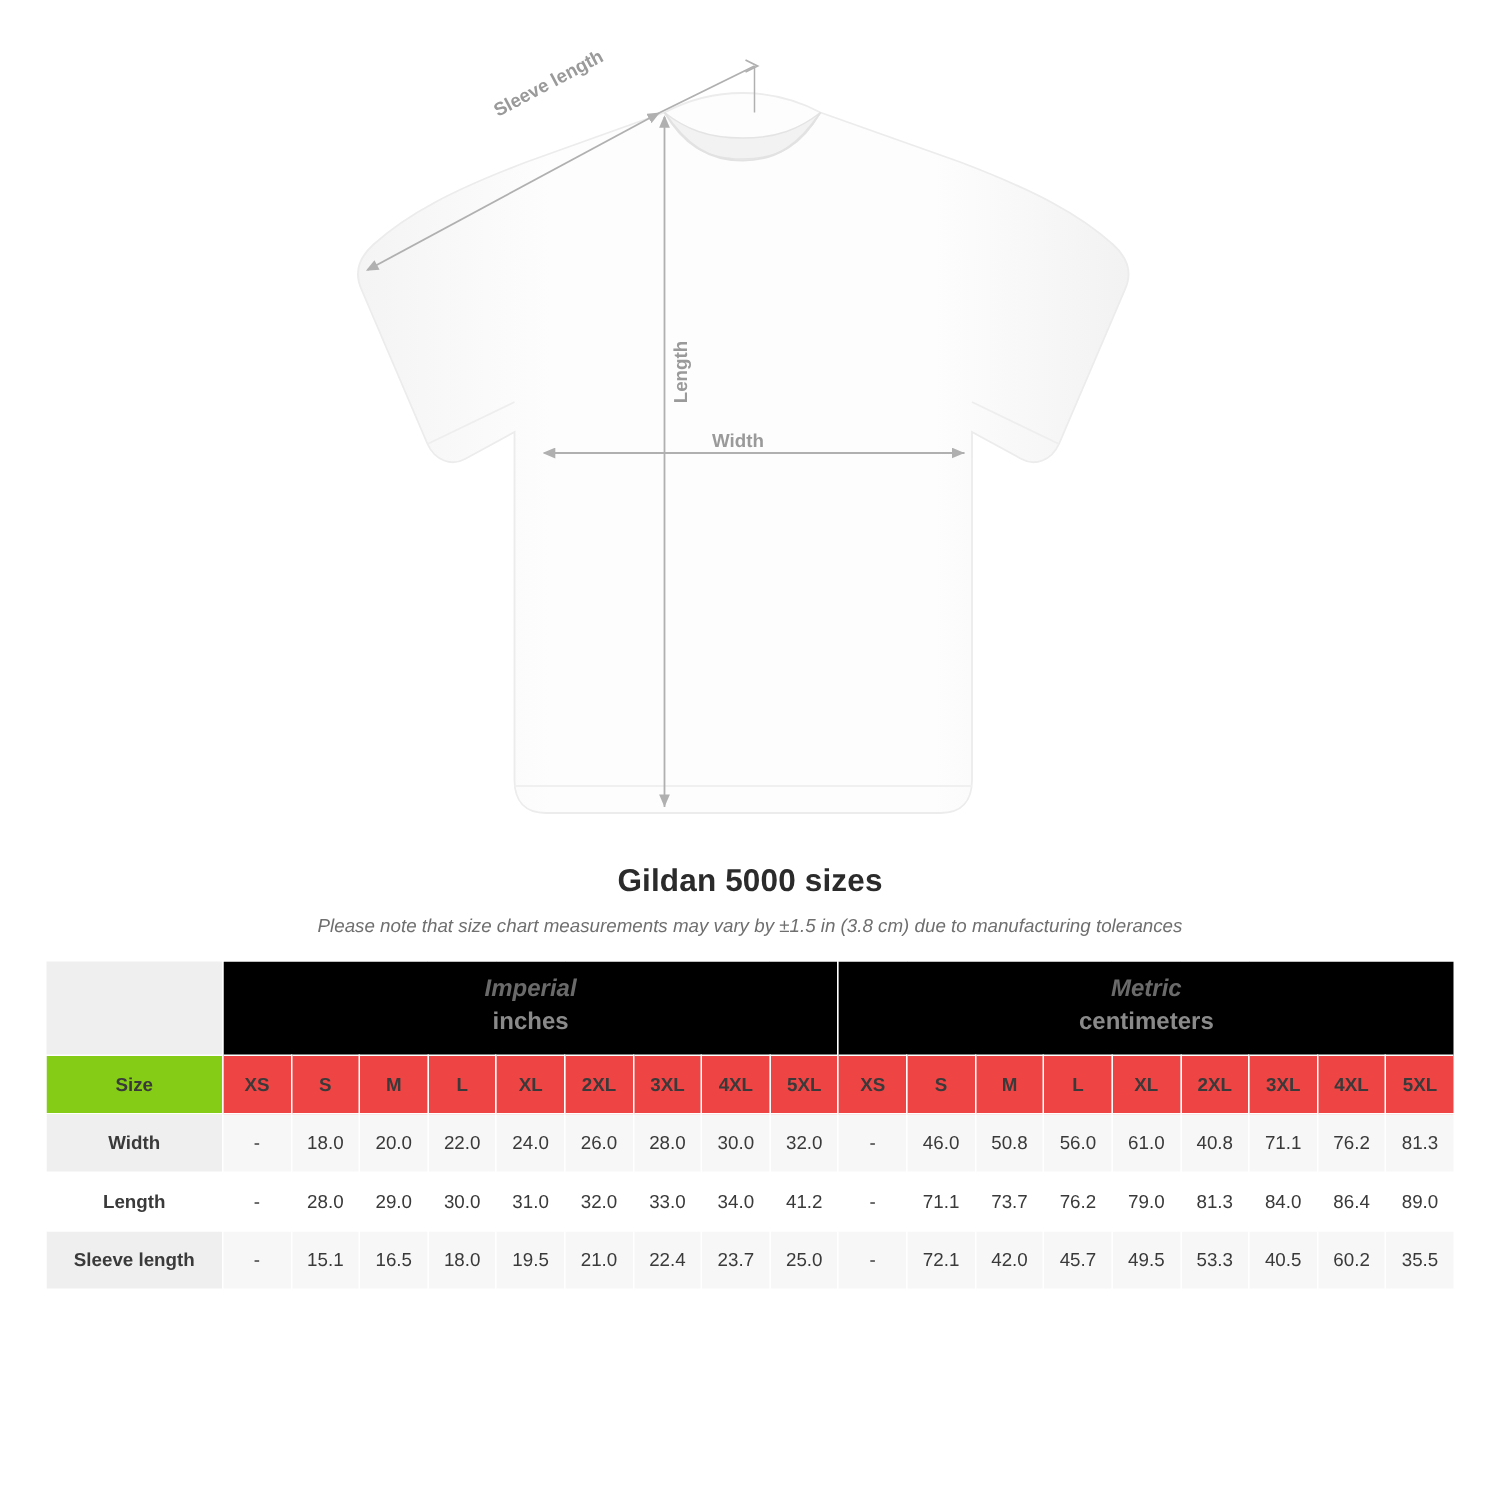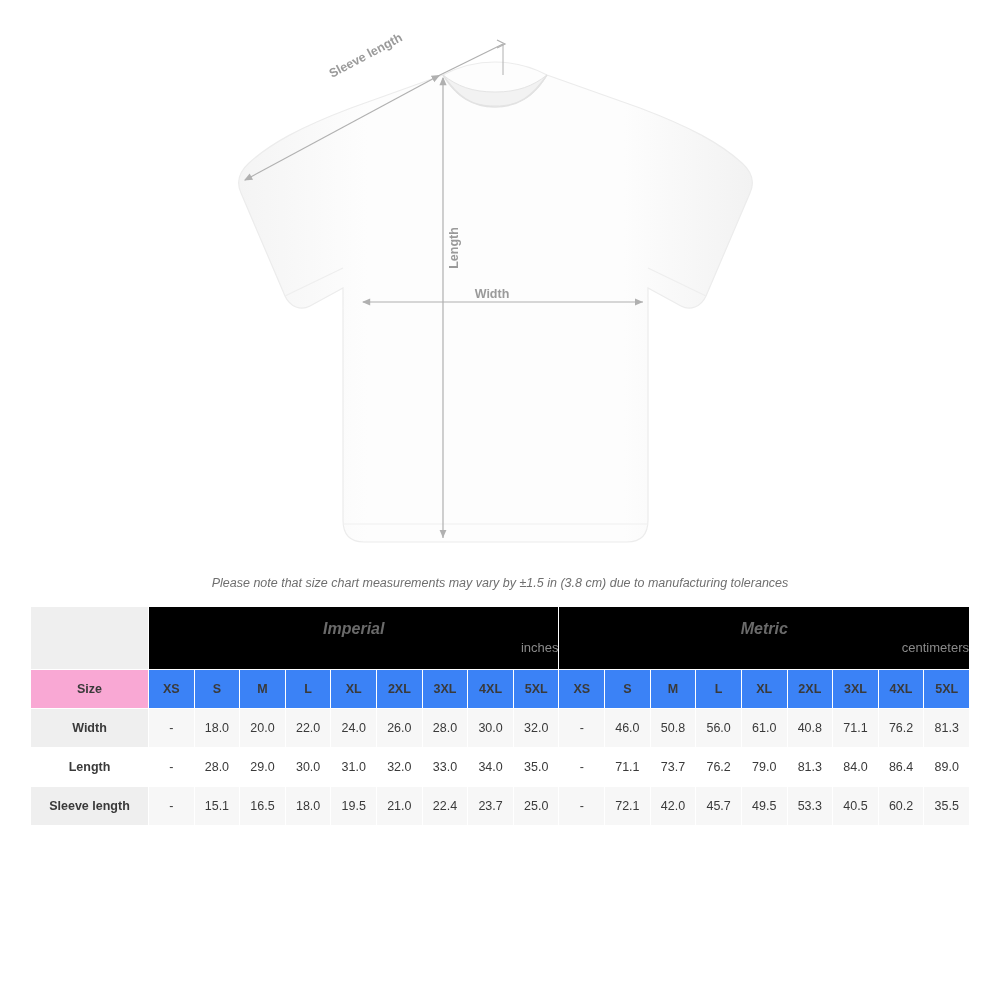--- a/index.html
+++ b/index.html
@@ -77,46 +77,45 @@
     border-bottom: none !important;
   }
   .sys-name {
     font-size: 16px;
     font-style: italic;
     font-weight: bold;
     color: #6a6a6a;
     line-height: 1.2;
   }
   .sys-unit {
-    font-size: 13px;
+    font-size: 16px;
     color: #8a8a8a;
     font-style: normal;
-    font-weight: normal;
+    font-weight: bold;
     line-height: 1.5;
-    text-align: right;
   }
   .corner-cell {
     background: #efefef;
     border: none !important;
   }
   .row-label {
     background: #efefef;
     font-weight: bold;
     font-size: 13px;
     color: #3a3a3a;
     width: 118px;
   }
   .size-head td, .size-head th {
-    background: #3b82f6;
+    background: #ef4444;
     font-weight: bold;
     color: #3a3a3a;
     font-size: 12.5px;
   }
   .size-head .row-label {
-    background: #f9a8d4;
+    background: #84cc16;
   }
   tr.data-row.alt td {
     background: #f7f7f7;
   }
   tr.data-row.alt td.row-label {
     background: #efefef;
   }
   tr.data-row td {
     background: #ffffff;
   }
@@ -199,20 +198,21 @@
 
       <g class="labels">
         <text x="332" y="78" transform="rotate(-28 332 78)" font-size="12.5" font-weight="bold" fill="#9a9a9a">Sleeve length</text>
         <text x="458" y="248" transform="rotate(-90 458 248)" font-size="12.5" font-weight="bold" fill="#9a9a9a" text-anchor="middle">Length</text>
         <text x="492" y="298" font-size="12.5" font-weight="bold" fill="#9a9a9a" text-anchor="middle">Width</text>
       </g>
     </svg>
   </div>
 
   <div class="titleblock">
+    <h1 class="chart-title">Gildan 5000 sizes</h1>
     <p class="chart-note">Please note that size chart measurements may vary by ±1.5 in (3.8 cm) due to manufacturing tolerances</p>
   </div>
 
   <div class="table-wrap">
     <table class="sizes">
       <colgroup>
         <col style="width:118px">
         <col span="18">
       </colgroup>
       <tbody>
@@ -275,21 +275,21 @@
         <tr class="data-row">
           <td class="row-label">Length</td>
           <td class="cell">-</td>
           <td class="cell">28.0</td>
           <td class="cell">29.0</td>
           <td class="cell">30.0</td>
           <td class="cell">31.0</td>
           <td class="cell">32.0</td>
           <td class="cell">33.0</td>
           <td class="cell">34.0</td>
-          <td class="cell">35.0</td>
+          <td class="cell">41.2</td>
           <td class="cell">-</td>
           <td class="cell">71.1</td>
           <td class="cell">73.7</td>
           <td class="cell">76.2</td>
           <td class="cell">79.0</td>
           <td class="cell">81.3</td>
           <td class="cell">84.0</td>
           <td class="cell">86.4</td>
           <td class="cell">89.0</td>
         </tr>

